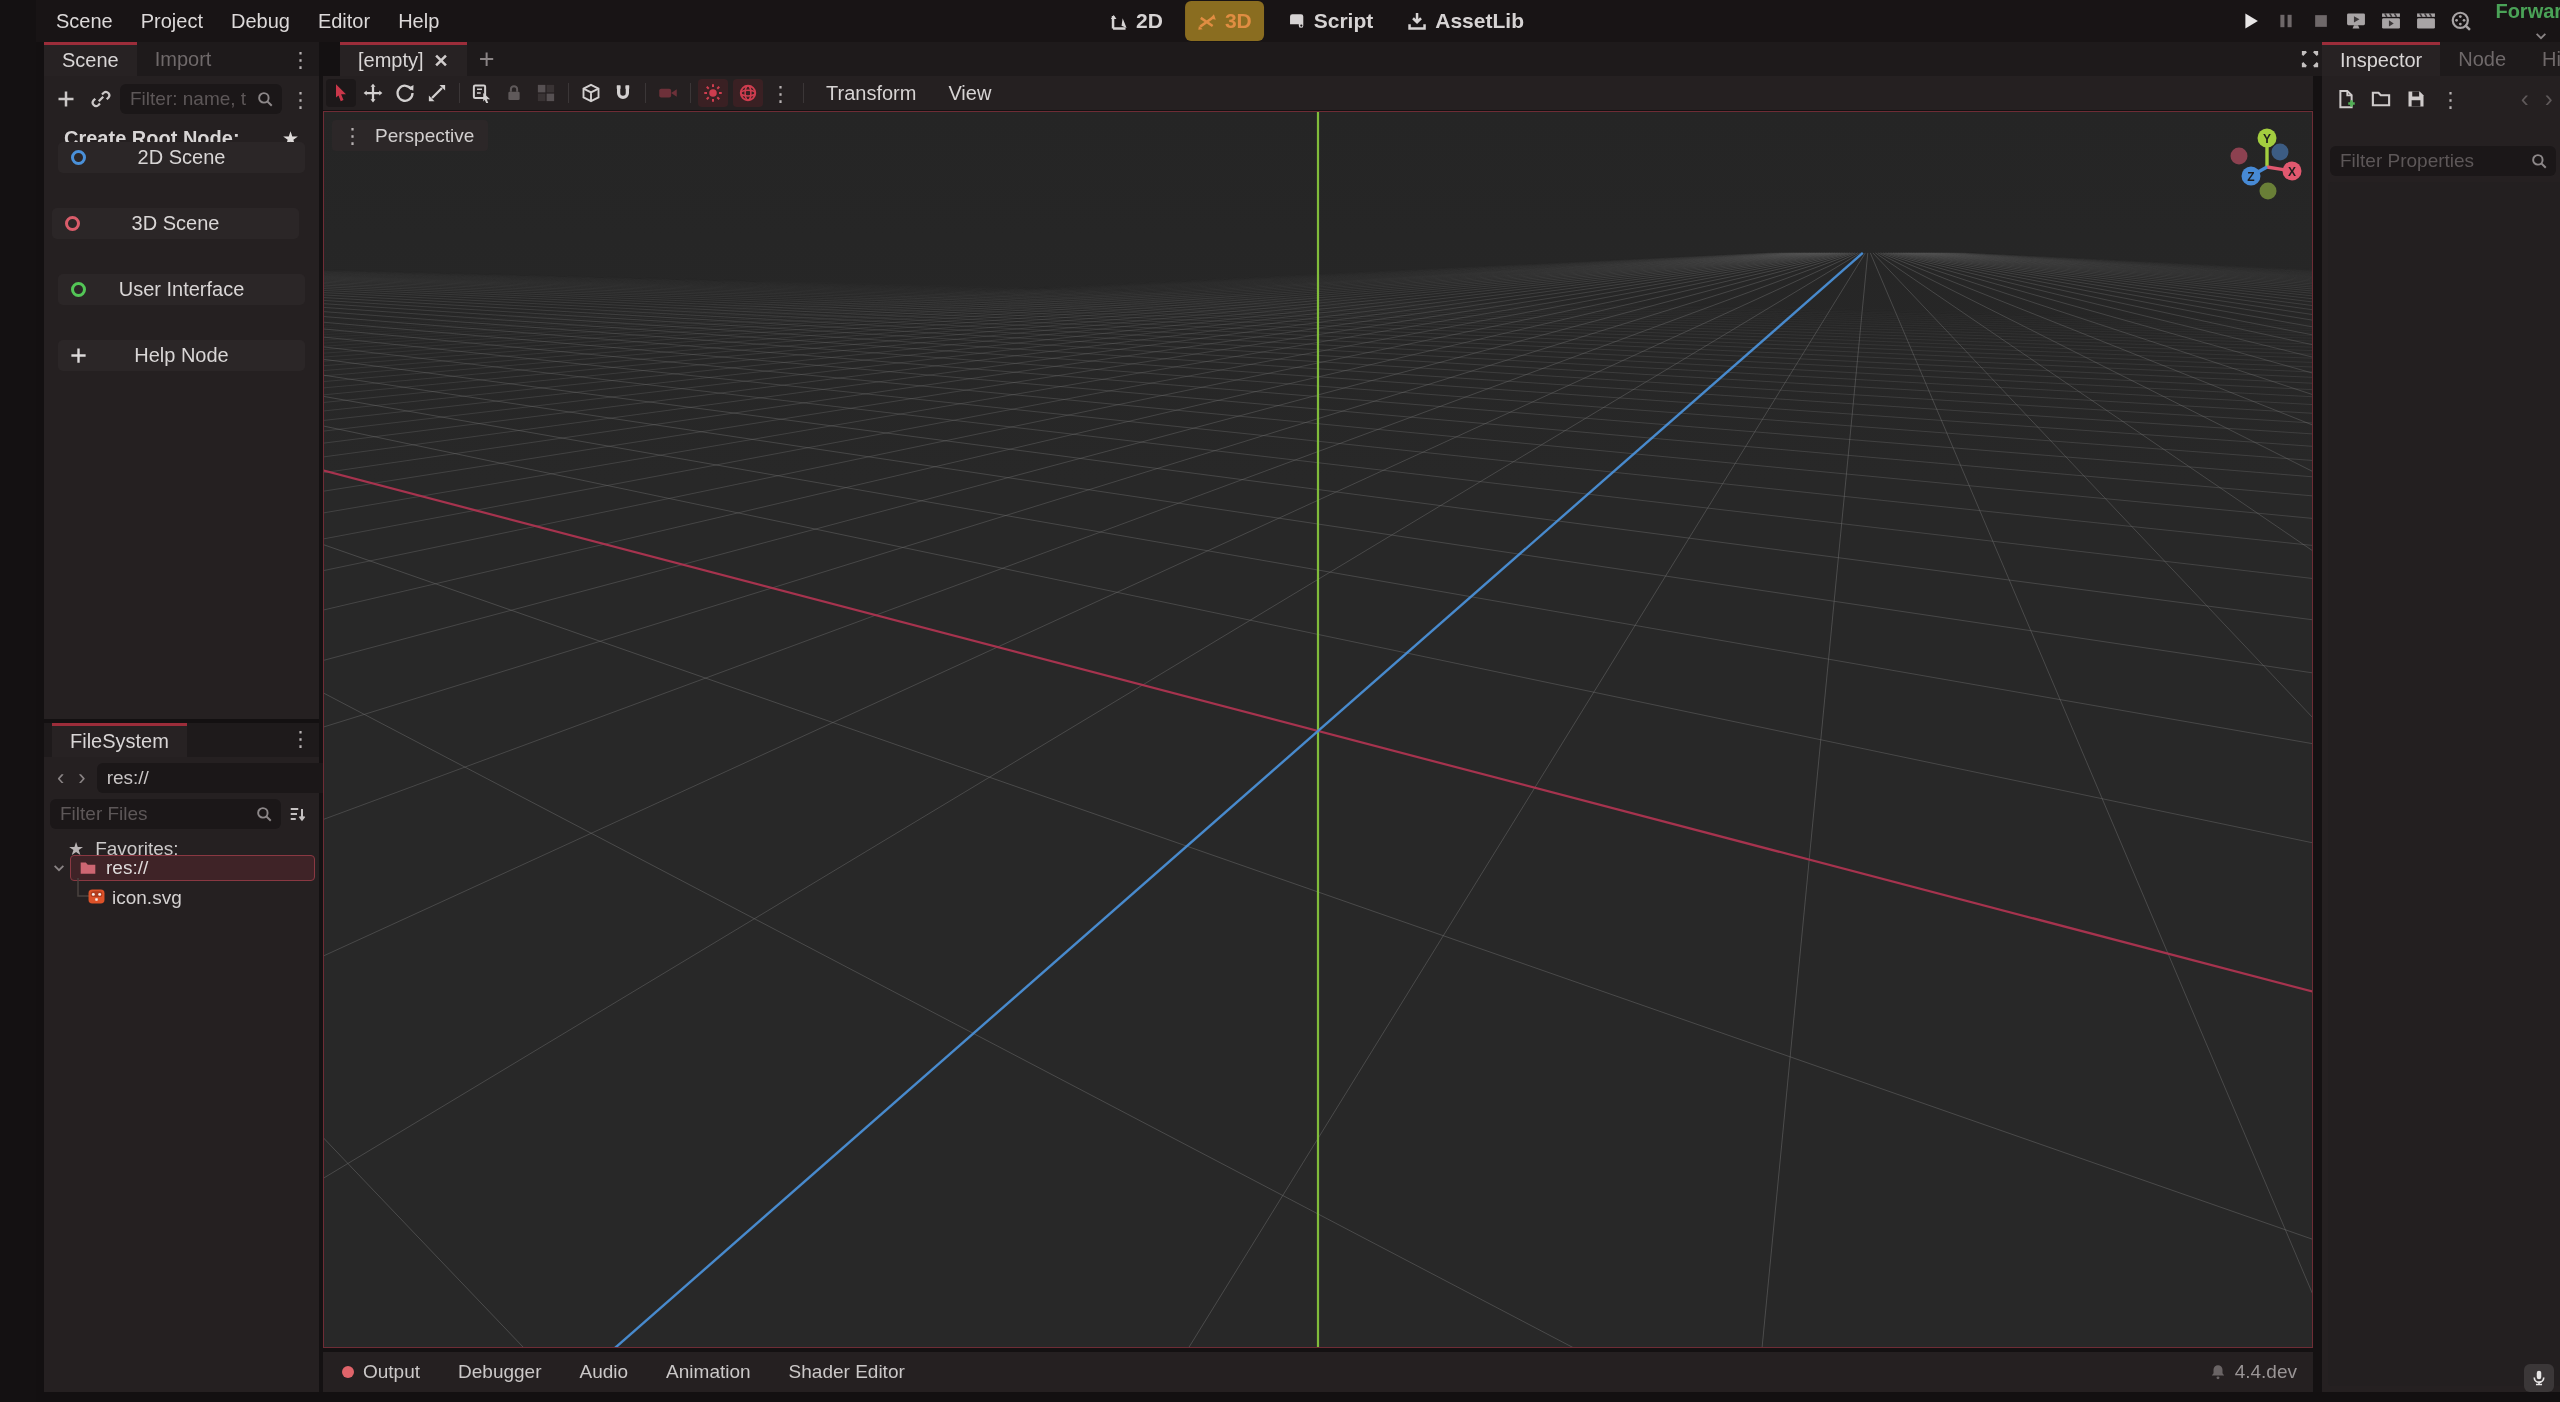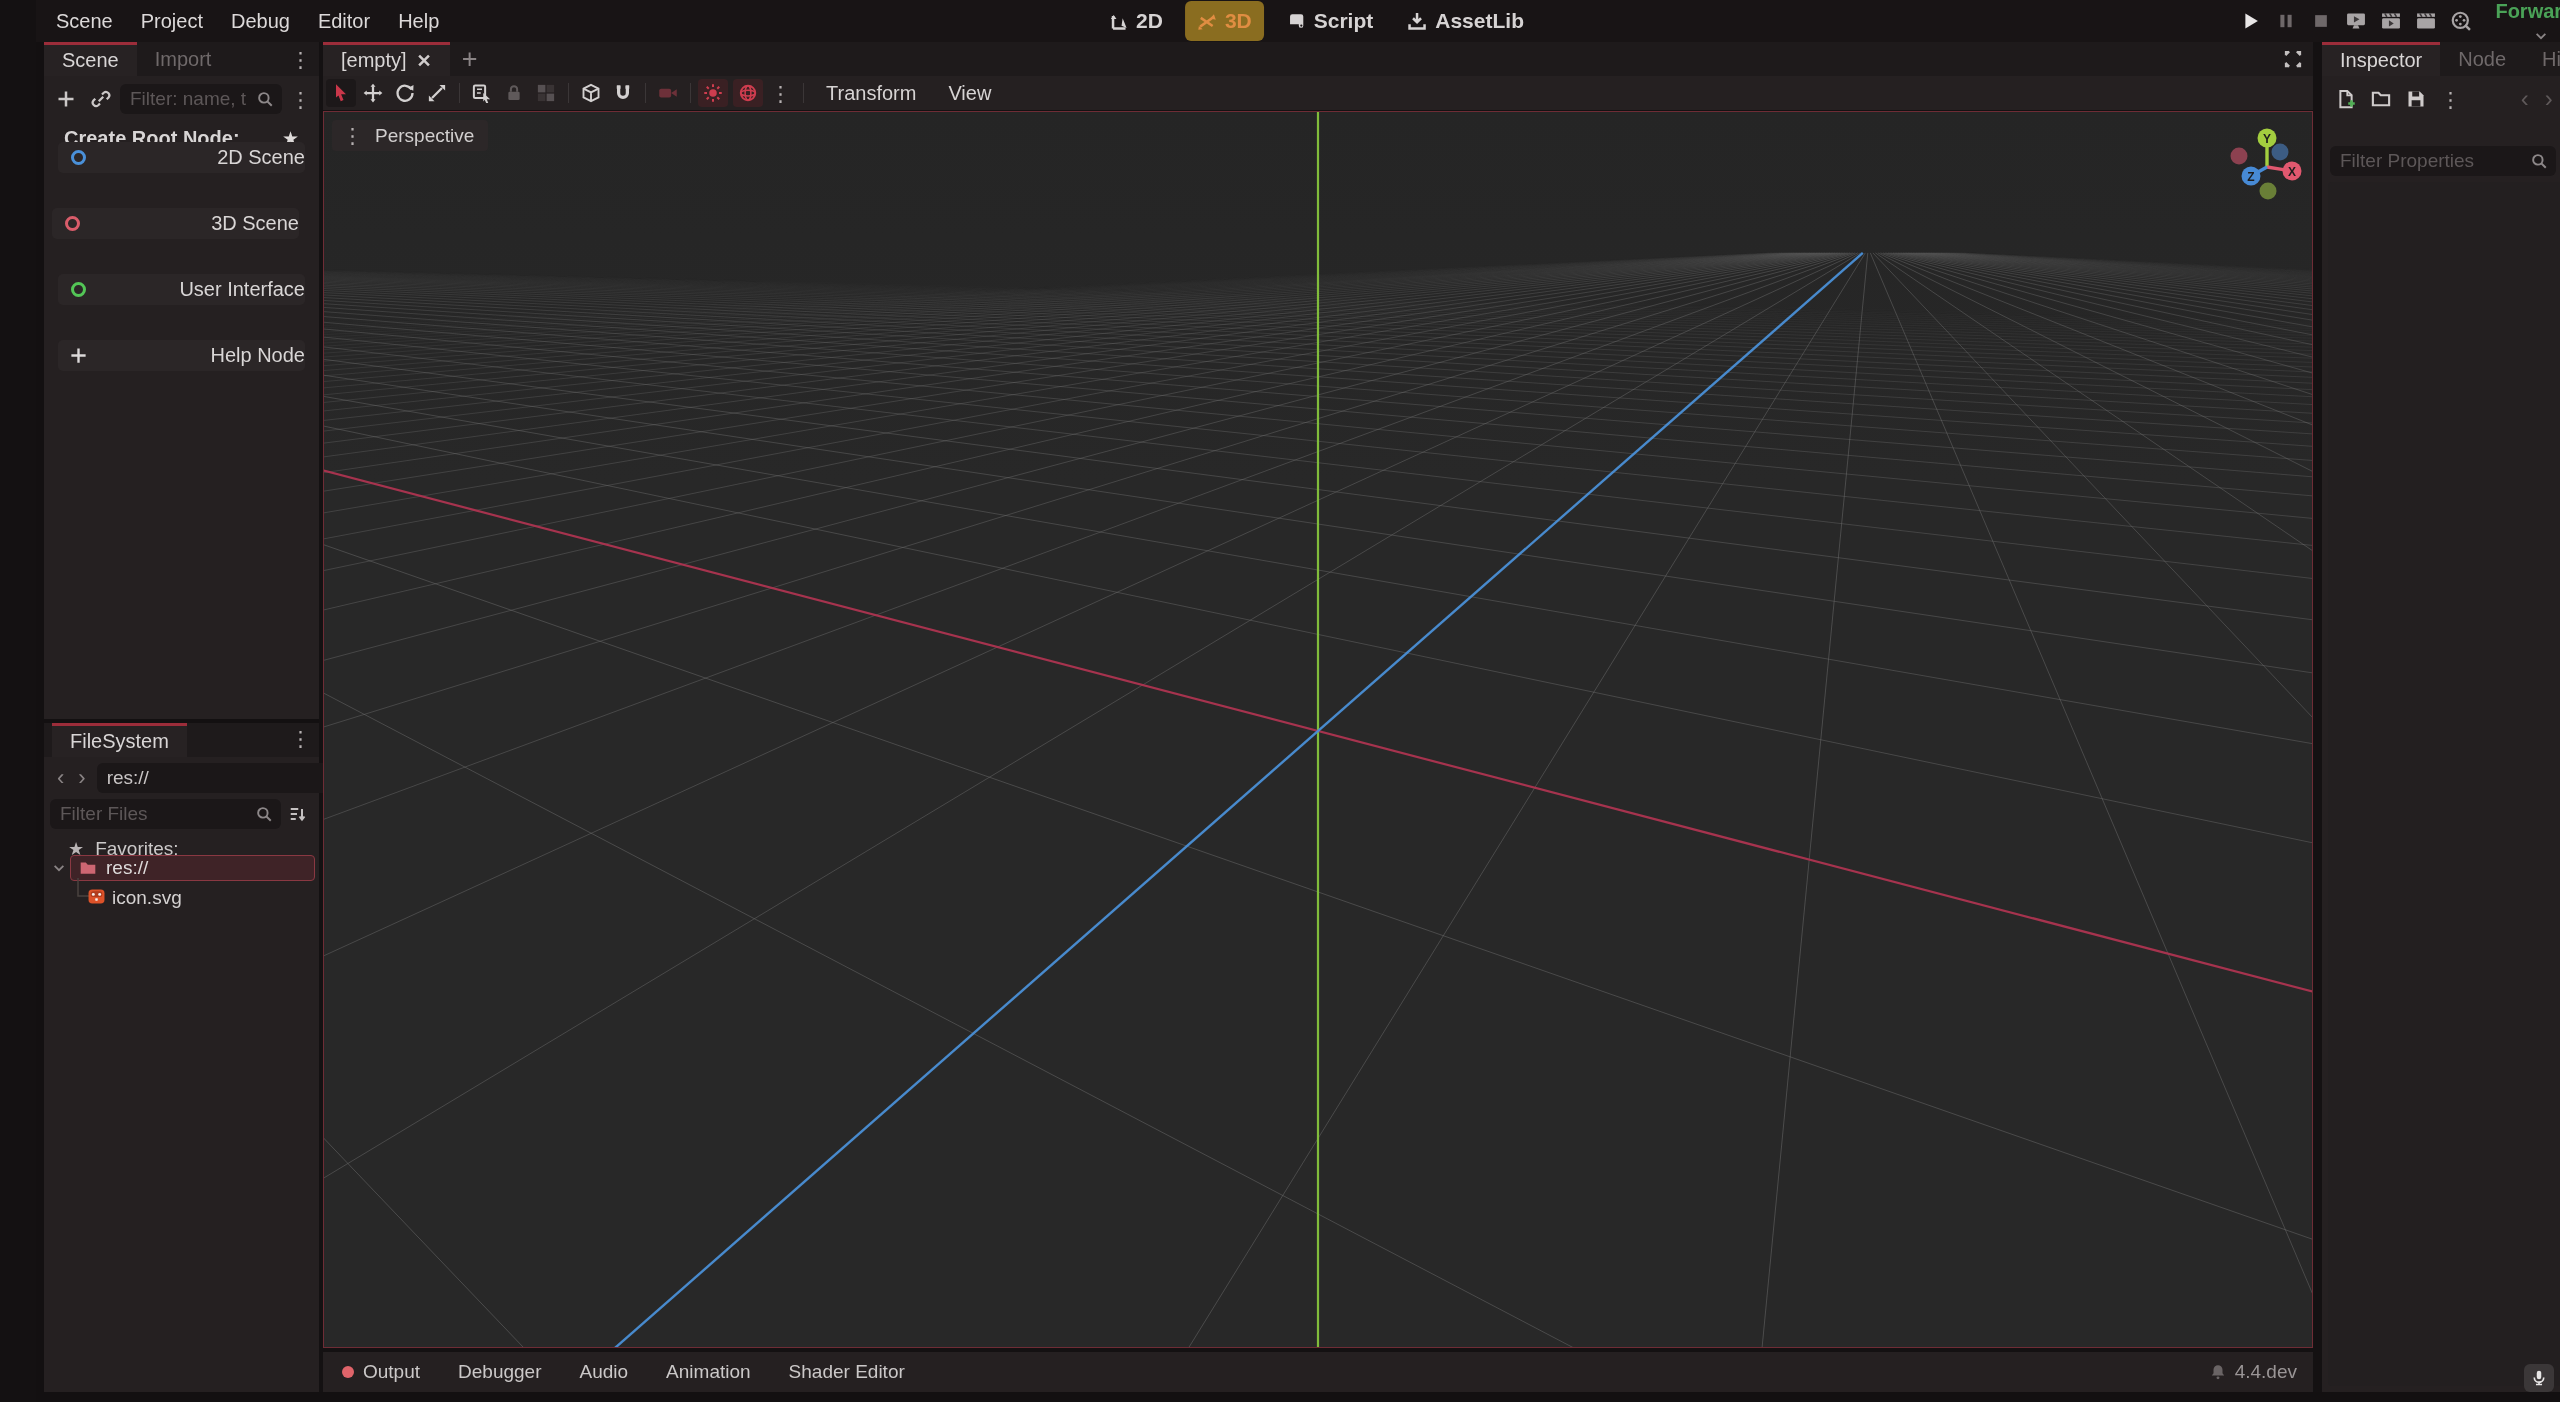--- a/index.html
+++ b/index.html
@@ -41,21 +41,21 @@
   
   .dock{ background:var(--panel); }
   .field{ background:var(--field); border:none; outline:none; border-radius:6px; height:30px;
           color:#c9c5c5; font-size:19px; font-family:"Liberation Sans",sans-serif; padding:0 10px; }
   .field::placeholder{ color:#5d5758; }
   .field-wrap{ position:relative; display:flex; align-items:center; }
   .field-wrap .search{ position:absolute; right:8px; color:#8d8889; }
 
   .root-btn{ position:relative; height:31px; background:#2b2627; border-radius:5px;
              display:flex; align-items:center; font-size:20px; color:var(--txt); }
-  .root-btn .lbl{ position:absolute; left:0; right:0; text-align:right; }
+  .root-btn .lbl{ position:absolute; left:0; right:0; text-align:center; }
   .circle{ width:15px; height:15px; border-radius:50%; border:3px solid; margin-left:13px; }
 
   
   .viewport{ left:287px; top:111px; width:1990px; height:1237px;
              background:linear-gradient(#252525, var(--vp-bg) 30%);
              border:1px solid var(--vp-border); }
   .persp-chip{ left:8px; top:8px; height:31px; padding:0 14px 0 8px; gap:10px;
                background:rgba(44,39,40,.92); border-radius:4px; font-size:19px; color:#d2cfcf; }
 
   
@@ -198,21 +198,21 @@
   <div class="abs tabrow">
 
     <div class="tabstrip" style="left:8px; width:275px;">
       <div class="tab active">Scene</div>
       <div class="tab">Import</div>
       <div style="margin-left:auto;" class="flex">
         <span class="dots">⋮</span>
       </div>
     </div>
 
-    <div class="tabstrip" style="left:287px; width:1990px;text-align:right;">
+    <div class="tabstrip" style="left:304px; width:1990px;text-align:right;">
       <div class="tab active">
         <span>[empty]</span>
         <span style="color:#d0cccc;font-size:18px;font-weight:bold;">✕</span>
       </div>
       <div class="tab" style="color:#8a8485;font-size:27px;padding:0 12px;">+</div>
       <div style="margin-left:auto;" class="flex">
         <span style="padding:0 10px;">
           <svg class="ic" width="20" height="20" viewBox="0 0 16 16">
               <path d="M2 5 L5 2 M11 2 L14 5 M14 11 L11 14 M5 14 L2 11" stroke="#c5c1c1" stroke-width="1.6"></path>
               <path d="M1.5 1.5 L5 1.5 L1.5 5 Z M14.5 1.5 L14.5 5 L11 1.5 Z M14.5 14.5 L11 14.5 L14.5 11 Z M1.5 14.5 L1.5 11 L5 14.5 Z" fill="#c5c1c1"></path>

